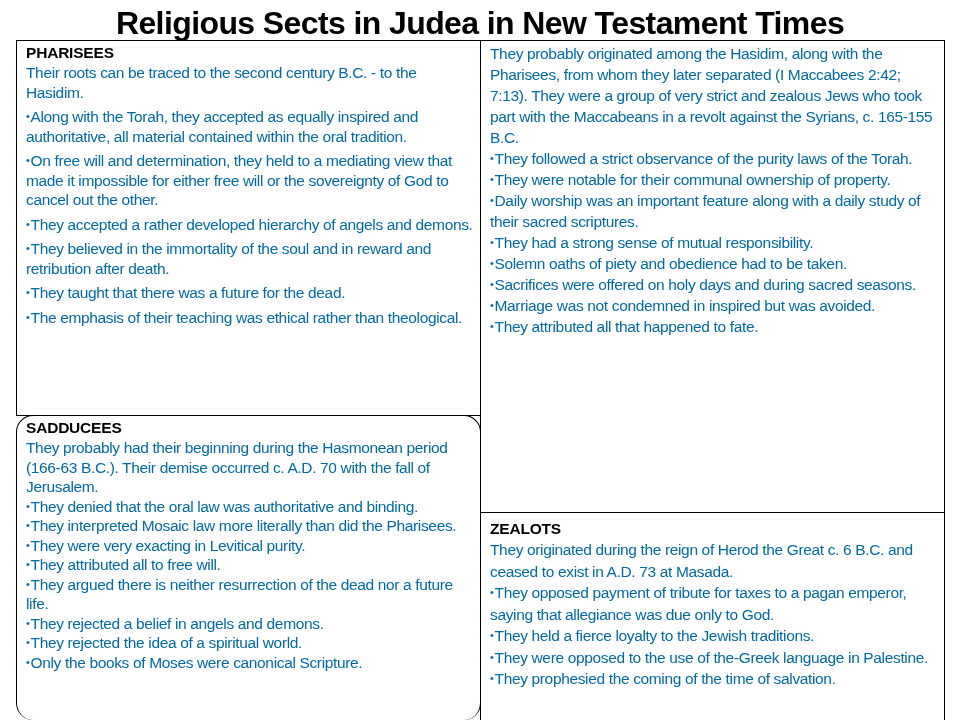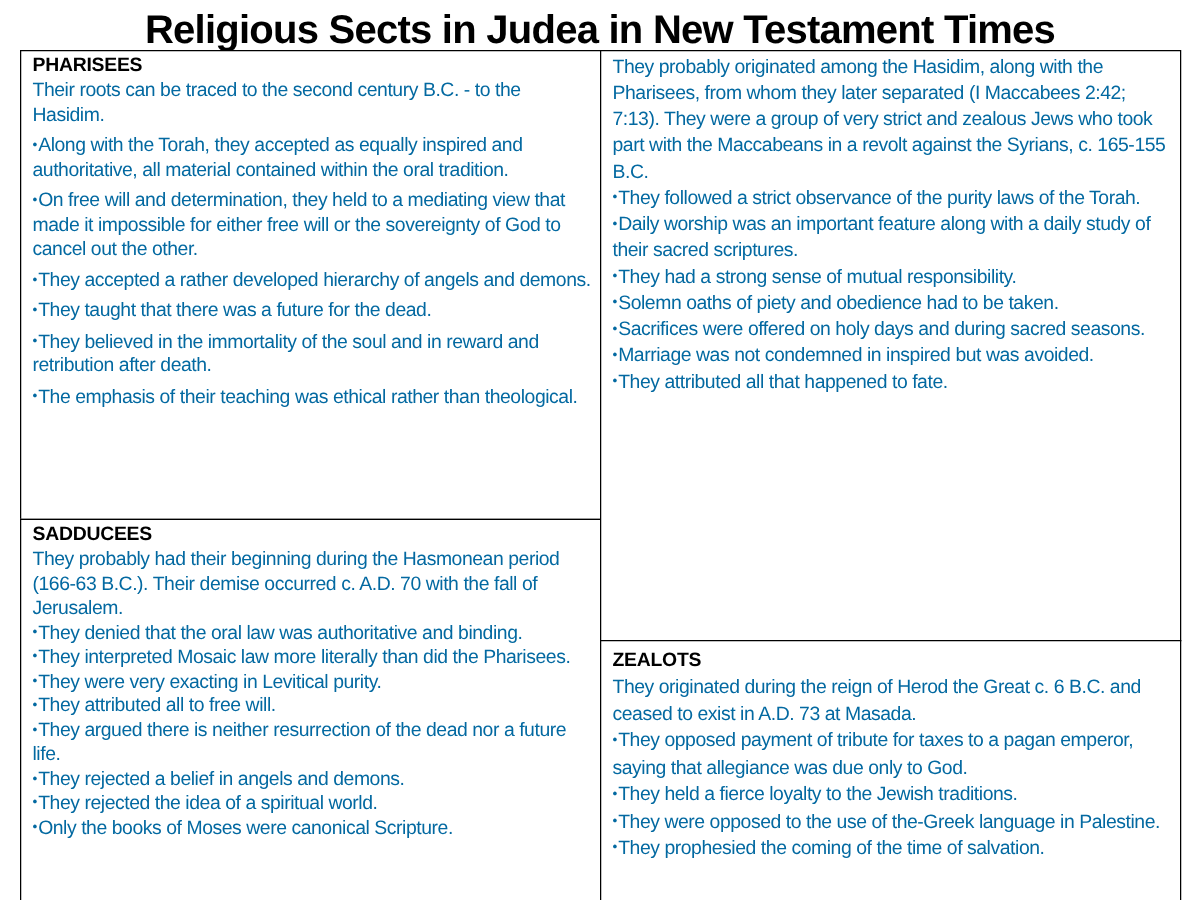--- a/index.html
+++ b/index.html
@@ -28,21 +28,21 @@
     }
     .box {
       position: absolute;
       box-sizing: border-box;
       border: 1.5px solid #000;
       background: #fff;
       padding: 2px 6px 0 9px;
       overflow: hidden;
     }
     #box-pharisees { left: 16px; top: 40px; width: 465px; height: 376px; }
-    #box-sadducees { left: 16px; top: 415px; width: 465px; height: 305px; border-bottom: none; }
+    #box-sadducees { left: 16px; top: 415px; width: 465px; height: 305px; border-bottom: none; border-radius: 17px; }
     #box-essenes   { left: 480px; top: 40px; width: 465px; height: 473px; }
     #box-zealots   { left: 480px; top: 512px; width: 465px; height: 208px; border-bottom: none; }
 
     .heading {
       text-align: left;
       font-weight: bold;
       font-size: 15.5px;
       line-height: 20px;
       color: #000;
       letter-spacing: -0.2px;
@@ -67,22 +67,22 @@
 
 <div class="title">Religious Sects in Judea in New Testament Times</div>
 
 <div class="box spaced" id="box-pharisees">
   <div class="heading">PHARISEES</div>
   <div class="text">
     <div class="para">Their roots can be traced to the second century B.C. - to the Hasidim.</div>
     <div class="para bullet">Along with the Torah, they accepted as equally inspired and authoritative, all material contained within the oral tradition.</div>
     <div class="para bullet">On free will and determination, they held to a mediating view that made it impossible for either free will or the sovereignty of God to cancel out the other.</div>
     <div class="para bullet">They accepted a rather developed hierarchy of angels and demons.</div>
+    <div class="para bullet">They believed in the immortality of the soul and in reward and retribution after death.</div>
     <div class="para bullet">They taught that there was a future for the dead.</div>
-    <div class="para bullet">They believed in the immortality of the soul and in reward and retribution after death.</div>
     <div class="para bullet">The emphasis of their teaching was ethical rather than theological.</div>
   </div>
 </div>
 
 <div class="box tight" id="box-sadducees">
   <div class="heading">SADDUCEES</div>
   <div class="text">
     <div class="para">They probably had their beginning during the Hasmonean period (166-63 B.C.). Their demise occurred c. A.D. 70 with the fall of Jerusalem.</div>
     <div class="para bullet">They denied that the oral law was authoritative and binding.</div>
     <div class="para bullet">They interpreted Mosaic law more literally than did the Pharisees.</div>
@@ -92,20 +92,21 @@
     <div class="para bullet">They rejected a belief in angels and demons.</div>
     <div class="para bullet">They rejected the idea of a spiritual world.</div>
     <div class="para bullet">Only the books of Moses were canonical Scripture.</div>
   </div>
 </div>
 
 <div class="box tight" id="box-essenes">
   <div class="text" style="line-height:21px">
     <div class="para">They probably originated among the Hasidim, along with the Pharisees, from whom they later separated (I Maccabees 2:42; 7:13).  They were a group of very strict and zealous Jews who took part with the Maccabeans in a revolt against the Syrians, c. 165-155 B.C.</div>
     <div class="para bullet">They followed a strict observance of the purity laws of the Torah.</div>
+    <div class="para bullet">They were notable for their communal ownership of property.</div>
     <div class="para bullet">Daily worship was an important feature along with a daily study of their sacred scriptures.</div>
     <div class="para bullet">They had a strong sense of mutual responsibility.</div>
     <div class="para bullet">Solemn oaths of piety and obedience had to be taken.</div>
     <div class="para bullet">Sacrifices were offered on holy days and during sacred seasons.</div>
     <div class="para bullet">Marriage was not condemned in inspired but was avoided.</div>
     <div class="para bullet">They attributed all that happened to fate.</div>
   </div>
 </div>
 
 <div class="box tight" id="box-zealots">

